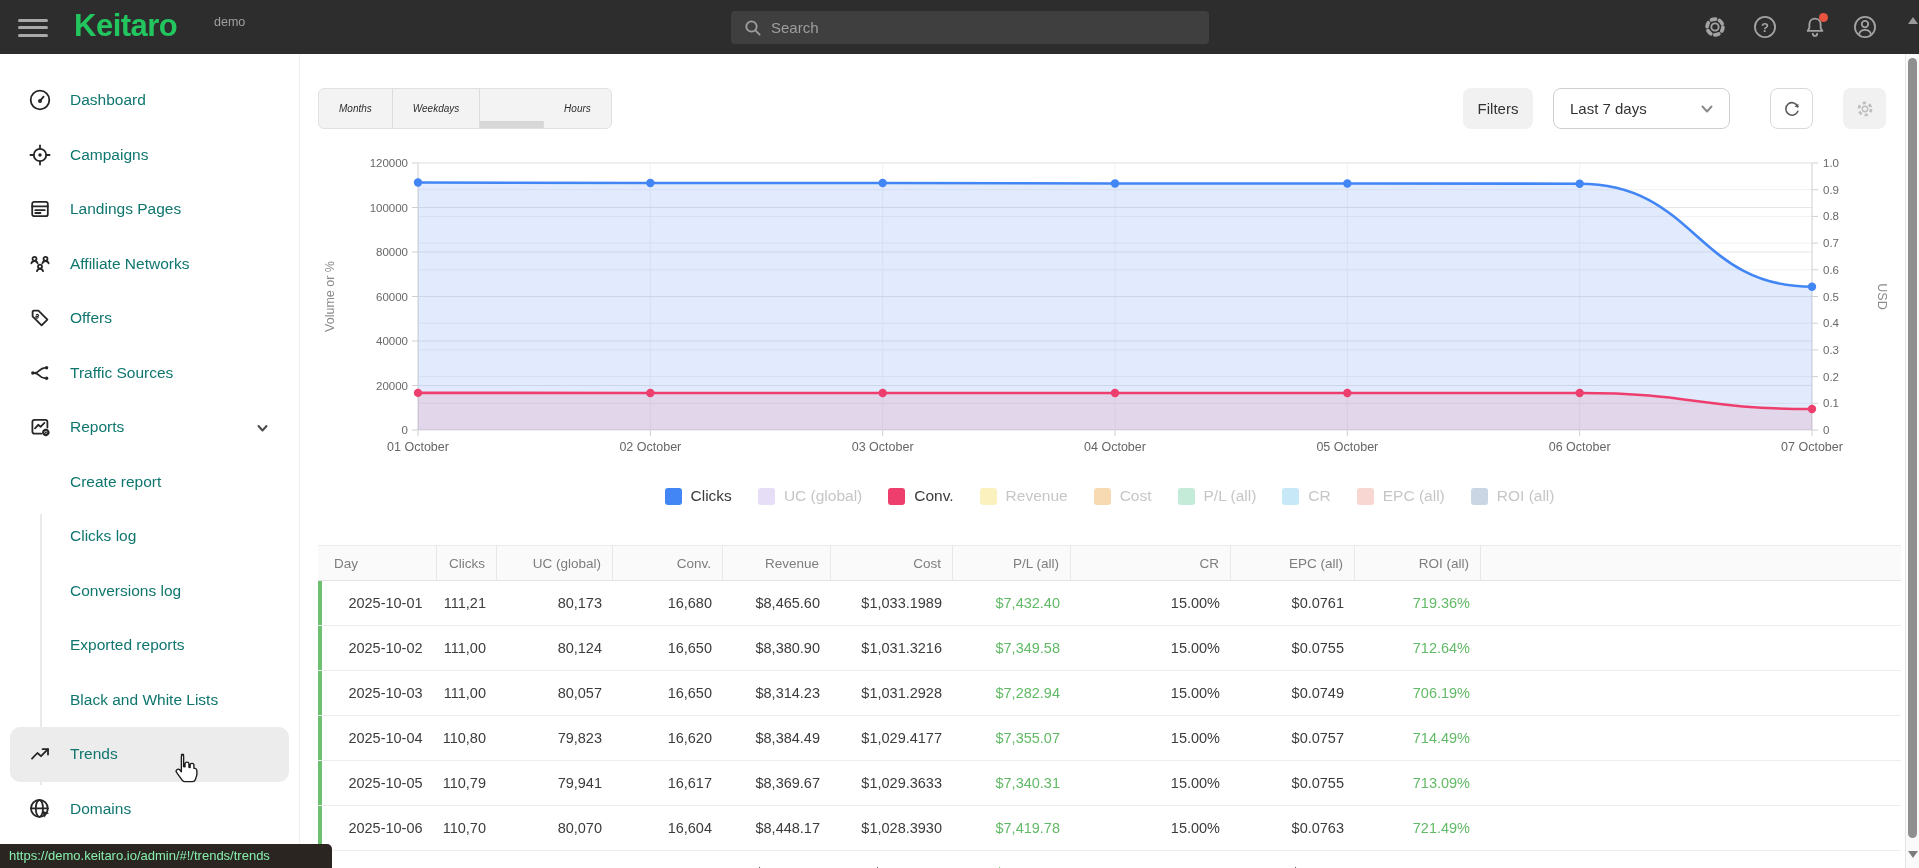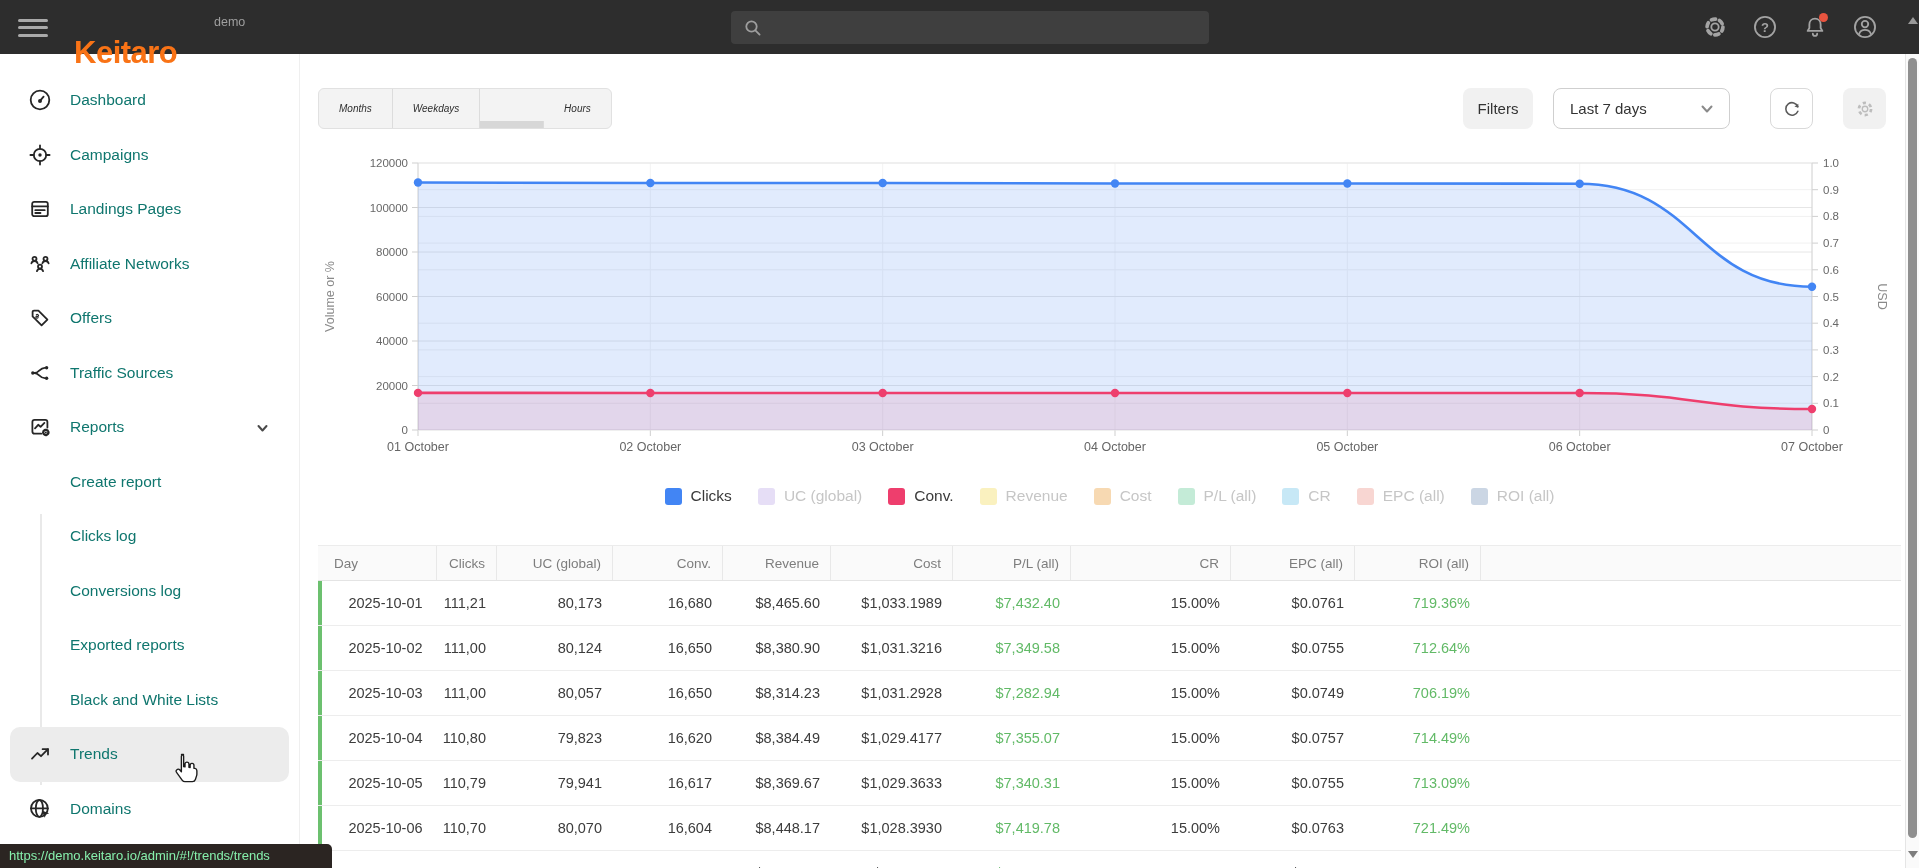--- a/index.html
+++ b/index.html
@@ -85,27 +85,28 @@
 </style>
 </head>
 <body>
 
 <div class="topbar">
   <div class="hamburger">
       <span></span>
       <span></span>
       <span></span>
     </div>
-  <div class="logo" style="color: #f97316; margin-top: 27px;">Keitaro</div>
+  <div class="logo" style="color: #22c55e;">Keitaro</div>
   <div class="env">demo</div>
   <div class="searchbox">
     <svg width="18" height="18" viewBox="0 0 18 18" fill="none" stroke="#9e9e9e" stroke-width="1.8" stroke-linecap="round">
         <circle cx="7.5" cy="7.5" r="5.2"></circle>
         <line x1="11.6" y1="11.6" x2="15.6" y2="15.6"></line>
       </svg>
+    <input type="text" placeholder="Search" style="">
   </div>
   <div class="top-icons">
     <div class="tico">
       <svg width="26" height="26" viewBox="0 0 24 24">
           <circle cx="12" cy="12" r="7.3" stroke-width="3.4" stroke-dasharray="3.9 3.8"></circle>
           <circle cx="12" cy="12" r="3.4"></circle>
         </svg>
     </div>
     <div class="tico">
       <svg width="26" height="26" viewBox="0 0 24 24">

